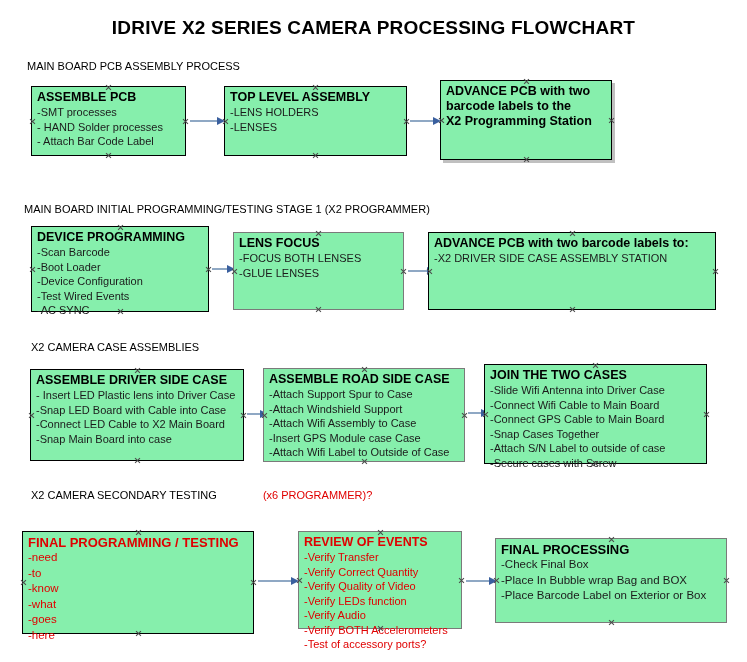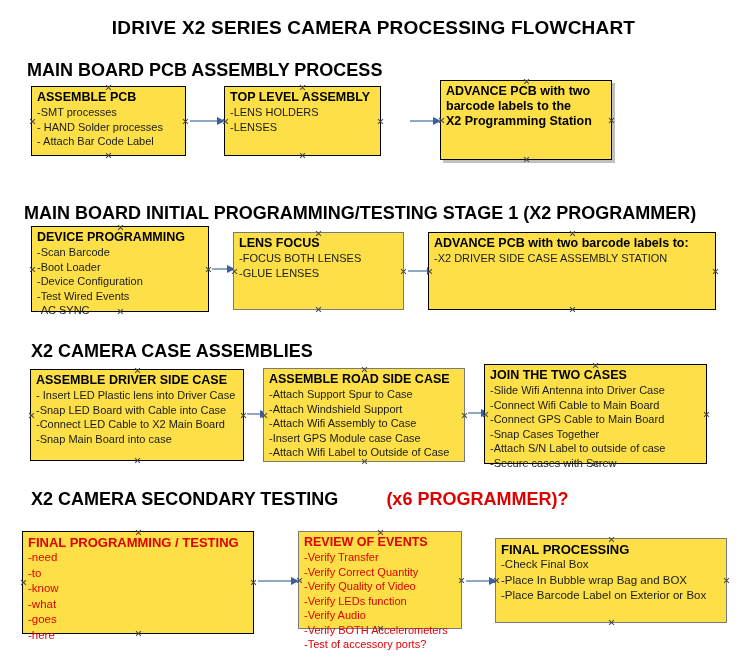--- a/index.html
+++ b/index.html
@@ -22,34 +22,34 @@
     width: 747px;
     text-align: center;
     font-size: 19px;
     font-weight: bold;
     color: #000000;
     letter-spacing: 0.2px;
     white-space: nowrap;
   }
   .section-header {
     position: absolute;
-    font-size: 18px;
-    font-weight: bold;
+    font-size: 11px;
+    font-weight: normal;
     color: #000000;
     white-space: nowrap;
   }
   .section-header .hdr-accent {
     color: #e00000;
     padding-left: 43px;
   }
   
   .pbox {
     position: absolute;
     box-sizing: border-box;
-    background: #fde047;
+    background: #86efac;
     border: 1px solid #000000;
     overflow: visible;
   }
   .pbox.gray-border {
     border: 1px solid #7a7a7a;
   }
   .pbox.shadowed {
     box-shadow: 3px 3px 0 0 rgba(140,140,140,0.55);
   }
   .pbox-inner {
@@ -140,21 +140,21 @@
       <div class="pbox-line">- Attach Bar Code Label</div>
     </div>
     <span class="handle" style="left:50%; top:0;"></span>
     <span class="handle" style="left:50%; top:100%;"></span>
     <span class="handle" style="left:0; top:50%;"></span>
     <span class="handle" style="left:100%; top:50%;"></span>
   </div>
 
   <div class="arrow" style="left:190px; top:120px; width:28px;"></div>
 
-  <div class="pbox" style="left:224px; top:86px; width:157px; height:70px;">
+  <div class="pbox" style="left:224px; top:86px; width:183px; height:70px;">
     <div class="pbox-inner">
       <div class="pbox-title">TOP LEVEL ASSEMBLY</div>
       <div class="pbox-line">-LENS HOLDERS</div>
       <div class="pbox-line">-LENSES</div>
     </div>
     <span class="handle" style="left:50%; top:0;"></span>
     <span class="handle" style="left:50%; top:100%;"></span>
     <span class="handle" style="left:0; top:50%;"></span>
     <span class="handle" style="left:100%; top:50%;"></span>
   </div>

